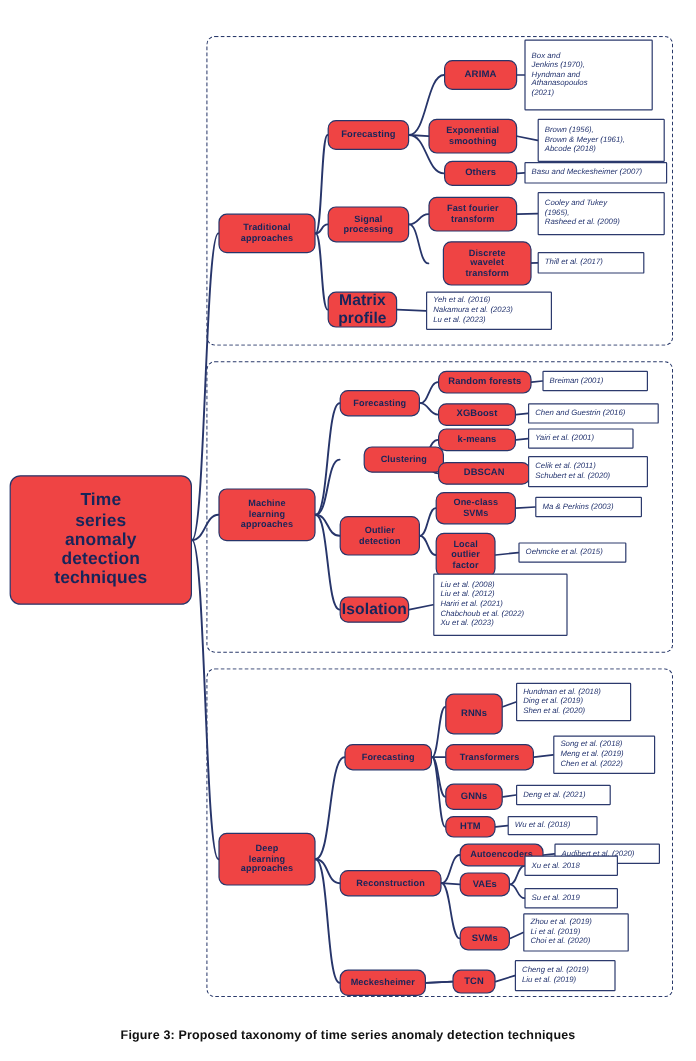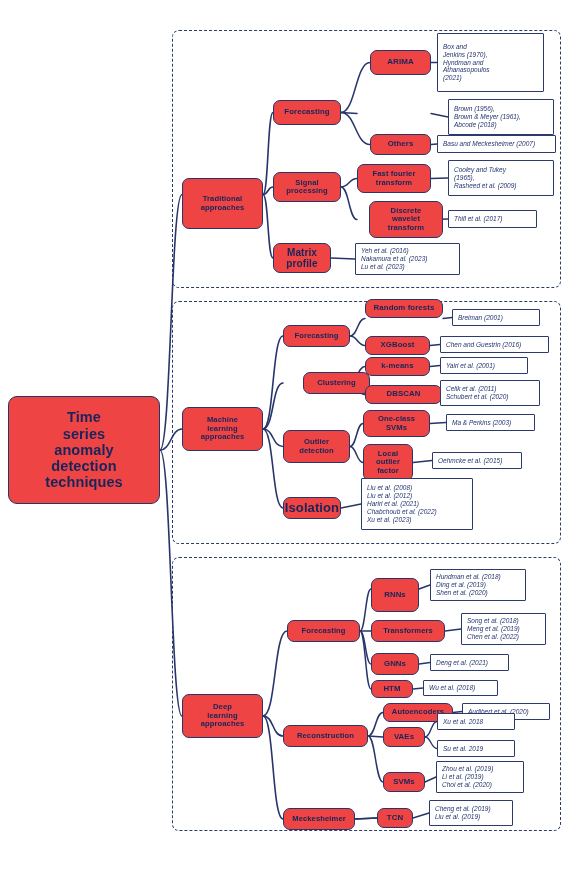--- a/index.html
+++ b/index.html
@@ -90,42 +90,43 @@
       <path d="M 355 819 L 377 818" fill="none" stroke="#27356a" stroke-width="1.4" stroke-linecap="round"></path>
       <path d="M 413 818 L 429 813" fill="none" stroke="#27356a" stroke-width="1.4" stroke-linecap="round"></path>
     </svg>
 
   <div class="grp" id="grp1" style="left: 172px; top: 30px; width: 389px; height: 258px;"></div>
   <div class="grp" id="grp2" style="left: 172px; top: 301px; width: 389px; height: 243px;"></div>
   <div class="grp" id="grp3" style="left: 172px; top: 557px; width: 389px; height: 274px;"></div>
 
   <div class="node root" id="n-root" style="left: 8px; top: 396px; width: 152px; height: 108px; font-size: 14.5px;">Time<br>series<br>anomaly<br>detection<br>techniques</div>
 
-  <div class="node" id="n-b1" style="left: 182px; top: 178px; width: 81px; height: 51px; font-size: 7.6px;">Traditional<br>approaches</div>
+  <div class="node" id="n-b1" style="left: 182px; top: 178px; width: 81px; height: 33px; font-size: 7.6px;">Traditional<br>approaches</div>
 
   <div class="node" id="n-b1c1" style="left: 273px; top: 100px; width: 68px; height: 25px; font-size: 7.8px;">Forecasting</div>
   <div class="node" id="n-b1c1m1" style="left: 370px; top: 50px; width: 61px; height: 25px; font-size: 8px;">ARIMA</div>
   <div class="cit" id="c-b1c1m1" style="left: 437px; top: 33px; width: 107px; height: 59px; font-size: 6.5px;">Box and<br>Jenkins (1970),<br>Hyndman and<br>Athanasopoulos<br>(2021)</div>
+  <div class="node" id="n-b1c1m2" style="left: 357px; top: 99px; width: 74px; height: 29px; font-size: 7.6px;">Exponential<br>smoothing</div>
   <div class="cit" id="c-b1c1m2" style="left: 448px; top: 99px; width: 106px; height: 36px; font-size: 6.5px;">Brown (1956),<br>Brown &amp; Meyer (1961),<br>Abcode (2018)</div>
   <div class="node" id="n-b1c1m3" style="left: 370px; top: 134px; width: 61px; height: 21px; font-size: 7.8px;">Others</div>
   <div class="cit" id="c-b1c1m3" style="left: 437px; top: 135px; width: 119px; height: 18px; font-size: 6.5px;">Basu and Meckesheimer (2007)</div>
 
   <div class="node" id="n-b1c2" style="left: 273px; top: 172px; width: 68px; height: 30px; font-size: 7.6px;">Signal<br>processing</div>
   <div class="node" id="n-b1c2m1" style="left: 357px; top: 164px; width: 74px; height: 29px; font-size: 7.6px;">Fast fourier<br>transform</div>
   <div class="cit" id="c-b1c2m1" style="left: 448px; top: 160px; width: 106px; height: 36px; font-size: 6.5px;">Cooley and Tukey<br>(1965),<br>Rasheed et al. (2009)</div>
   <div class="node" id="n-b1c2m2" style="left: 357px; top: 201px; width: 74px; height: 37px; font-size: 7.6px; margin-left: 12px;">Discrete<br>wavelet<br>transform</div>
   <div class="cit" id="c-b1c2m2" style="left: 448px; top: 210px; width: 89px; height: 18px; font-size: 6.5px;">Thill et al. (2017)</div>
 
-  <div class="node" id="n-b1c3" style="left: 273px; top: 243px; width: 58px; height: 30px; font-size: 10px;">Matrix<br>profile</div>
+  <div class="node" id="n-b1c3" style="left: 273px; top: 243px; width: 58px; height: 30px; font-size: 13px;">Matrix<br>profile</div>
   <div class="cit" id="c-b1c3" style="left: 355px; top: 243px; width: 105px; height: 32px; font-size: 6.5px;">Yeh et al. (2016)<br>Nakamura et al. (2023)<br>Lu et al. (2023)</div>
 
   <div class="node" id="n-b2" style="left: 182px; top: 407px; width: 81px; height: 44px; font-size: 7.6px;">Machine<br>learning<br>approaches</div>
 
   <div class="node" id="n-b2c1" style="left: 283px; top: 325px; width: 67px; height: 22px; font-size: 7.6px;">Forecasting</div>
-  <div class="node" id="n-b2c1m1" style="left: 365px; top: 299px; width: 78px; height: 19px; font-size: 7.8px;">Random forests</div>
+  <div class="node" id="n-b2c1m1" style="left: 365px; top: 309px; width: 78px; height: 19px; font-size: 7.8px;">Random forests</div>
   <div class="cit" id="c-b2c1m1" style="left: 452px; top: 309px; width: 88px; height: 17px; font-size: 6.5px;">Breiman (2001)</div>
   <div class="node" id="n-b2c1m2" style="left: 365px; top: 336px; width: 65px; height: 19px; font-size: 7.8px;">XGBoost</div>
   <div class="cit" id="c-b2c1m2" style="left: 440px; top: 336px; width: 109px; height: 17px; font-size: 6.5px;">Chen and Guestrin (2016)</div>
 
   <div class="node" id="n-b2c2" style="left: 283px; top: 372px; width: 67px; height: 22px; font-size: 7.6px; margin-left: 20px;">Clustering</div>
   <div class="node" id="n-b2c2m1" style="left: 365px; top: 357px; width: 65px; height: 19px; font-size: 7.8px;">k-means</div>
   <div class="cit" id="c-b2c2m1" style="left: 440px; top: 357px; width: 88px; height: 17px; font-size: 6.5px;">Yairi et al. (2001)</div>
   <div class="node" id="n-b2c2m2" style="left: 365px; top: 385px; width: 77px; height: 19px; font-size: 7.8px;">DBSCAN</div>
   <div class="cit" id="c-b2c2m2" style="left: 440px; top: 380px; width: 100px; height: 26px; font-size: 6.5px;">Celik et al. (2011)<br>Schubert et al. (2020)</div>
 
@@ -156,13 +157,14 @@
   <div class="node" id="n-b3c2m2" style="left: 383px; top: 727px; width: 42px; height: 20px; font-size: 7.8px;">VAEs</div>
   <div class="cit" id="c-b3c2m2a" style="left: 437px; top: 713px; width: 78px; height: 17px; font-size: 6.5px;">Xu et al. 2018</div>
   <div class="cit" id="c-b3c2m2b" style="left: 437px; top: 740px; width: 78px; height: 17px; font-size: 6.5px;">Su et al. 2019</div>
   <div class="node" id="n-b3c2m3" style="left: 383px; top: 772px; width: 42px; height: 20px; font-size: 7.8px;">SVMs</div>
   <div class="cit" id="c-b3c2m3" style="left: 436px; top: 761px; width: 88px; height: 32px; font-size: 6.5px;">Zhou et al. (2019)<br>Li et al. (2019)<br>Choi et al. (2020)</div>
 
   <div class="node" id="n-b3c3" style="left: 283px; top: 808px; width: 72px; height: 22px; font-size: 7.6px;">Meckesheimer</div>
   <div class="node" id="n-b3c3m1" style="left: 377px; top: 808px; width: 36px; height: 20px; font-size: 7.8px;">TCN</div>
   <div class="cit" id="c-b3c3m1" style="left: 429px; top: 800px; width: 84px; height: 26px; font-size: 6.5px;">Cheng et al. (2019)<br>Liu et al. (2019)</div>
 
+  <div class="caption" id="fig-caption" style="top: 858px;">Figure 3: Proposed taxonomy of time series anomaly detection techniques</div>
 </div>
 
 </body></html>

